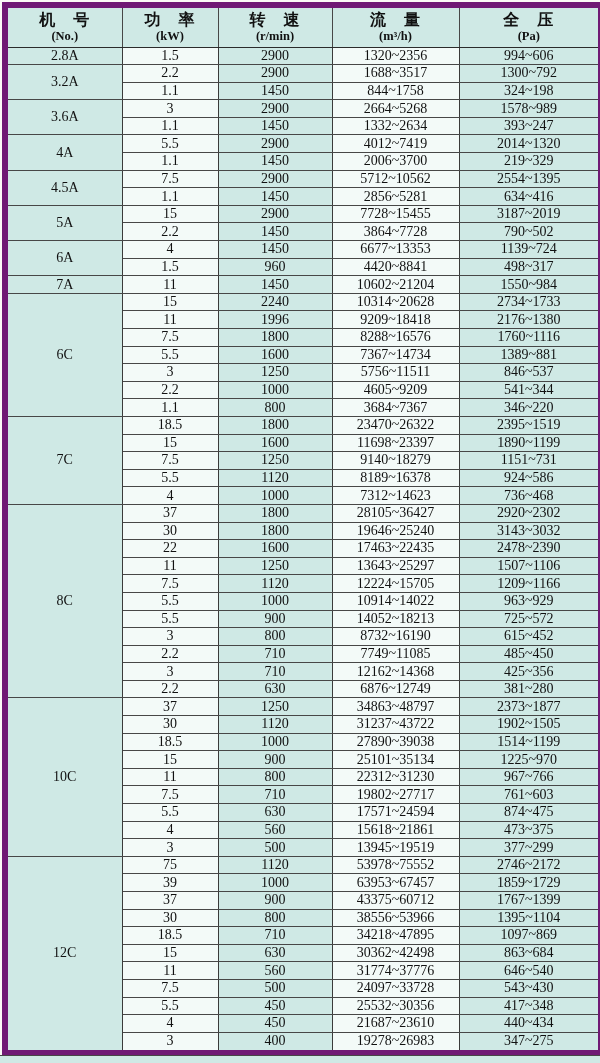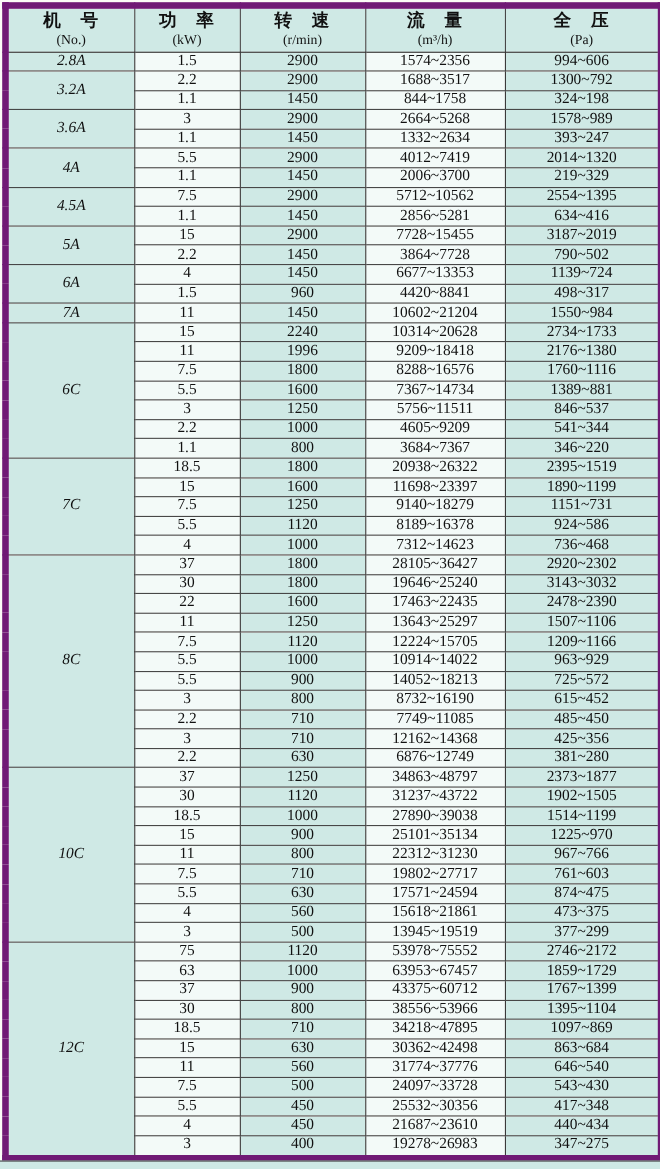--- a/index.html
+++ b/index.html
@@ -30,27 +30,26 @@
   thead tr{height:42px;}
   thead th{
     background:var(--cyan,#cfe9e5);
     border-bottom:1.5px solid #2b2b2b;
   }
   th .cn{
     font-size:16px;font-weight:bold;line-height:1.25;
     letter-spacing:1px;
   }
   th .unit{
-    font-size:12.5px;font-weight:normal;line-height:1.1;
+    font-size:12.5px;font-weight:bold;line-height:1.1;
   }
   td{font-size:14px;line-height:1;}
   td.model{
     background:var(--cyan,#cfe9e5);
     font-size:14px;
-    font-style:italic;
   }
   td.cyan{background:var(--cyan,#cfe9e5);}
   td.light{background:var(--light,#f3faf8);}
   tbody tr.group-start td{border-top:1.5px solid #262626;}
   tbody td{border-top:1px solid #5c5c5c;border-left:1.2px solid #3a3a3a;border-right:1.2px solid #3a3a3a;}
   .bottom-strip{
     position:absolute;left:0;right:0;bottom:0;height:7px;
     background:var(--cyan,#cfe9e5);
     border-top:1px solid #474747;
   }
@@ -89,21 +88,21 @@
             <div class="cn">全　压</div>
             <div class="unit">(Pa)</div>
           </th>
         </tr>
     </thead>
     <tbody id="table-body">
         <tr class="group-start">
           <td rowspan="1" class="model">2.8A</td>
           <td class="light">1.5</td>
           <td class="cyan">2900</td>
-          <td class="light">1574~2356</td>
+          <td class="light">1320~2356</td>
           <td class="cyan">994~606</td>
         </tr>
         <tr class="group-start">
           <td rowspan="2" class="model">3.2A</td>
           <td class="light">2.2</td>
           <td class="cyan">2900</td>
           <td class="light">1688~3517</td>
           <td class="cyan">1300~792</td>
         </tr>
         <tr>
@@ -224,21 +223,21 @@
         <tr>
           <td class="light">1.1</td>
           <td class="cyan">800</td>
           <td class="light">3684~7367</td>
           <td class="cyan">346~220</td>
         </tr>
         <tr class="group-start">
           <td rowspan="5" class="model">7C</td>
           <td class="light">18.5</td>
           <td class="cyan">1800</td>
-          <td class="light">20938~26322</td>
+          <td class="light">23470~26322</td>
           <td class="cyan">2395~1519</td>
         </tr>
         <tr>
           <td class="light">15</td>
           <td class="cyan">1600</td>
           <td class="light">11698~23397</td>
           <td class="cyan">1890~1199</td>
         </tr>
         <tr>
           <td class="light">7.5</td>
@@ -381,21 +380,21 @@
           <td class="cyan">377~299</td>
         </tr>
         <tr class="group-start">
           <td rowspan="11" class="model">12C</td>
           <td class="light">75</td>
           <td class="cyan">1120</td>
           <td class="light">53978~75552</td>
           <td class="cyan">2746~2172</td>
         </tr>
         <tr>
-          <td class="light">63</td>
+          <td class="light">39</td>
           <td class="cyan">1000</td>
           <td class="light">63953~67457</td>
           <td class="cyan">1859~1729</td>
         </tr>
         <tr>
           <td class="light">37</td>
           <td class="cyan">900</td>
           <td class="light">43375~60712</td>
           <td class="cyan">1767~1399</td>
         </tr>

